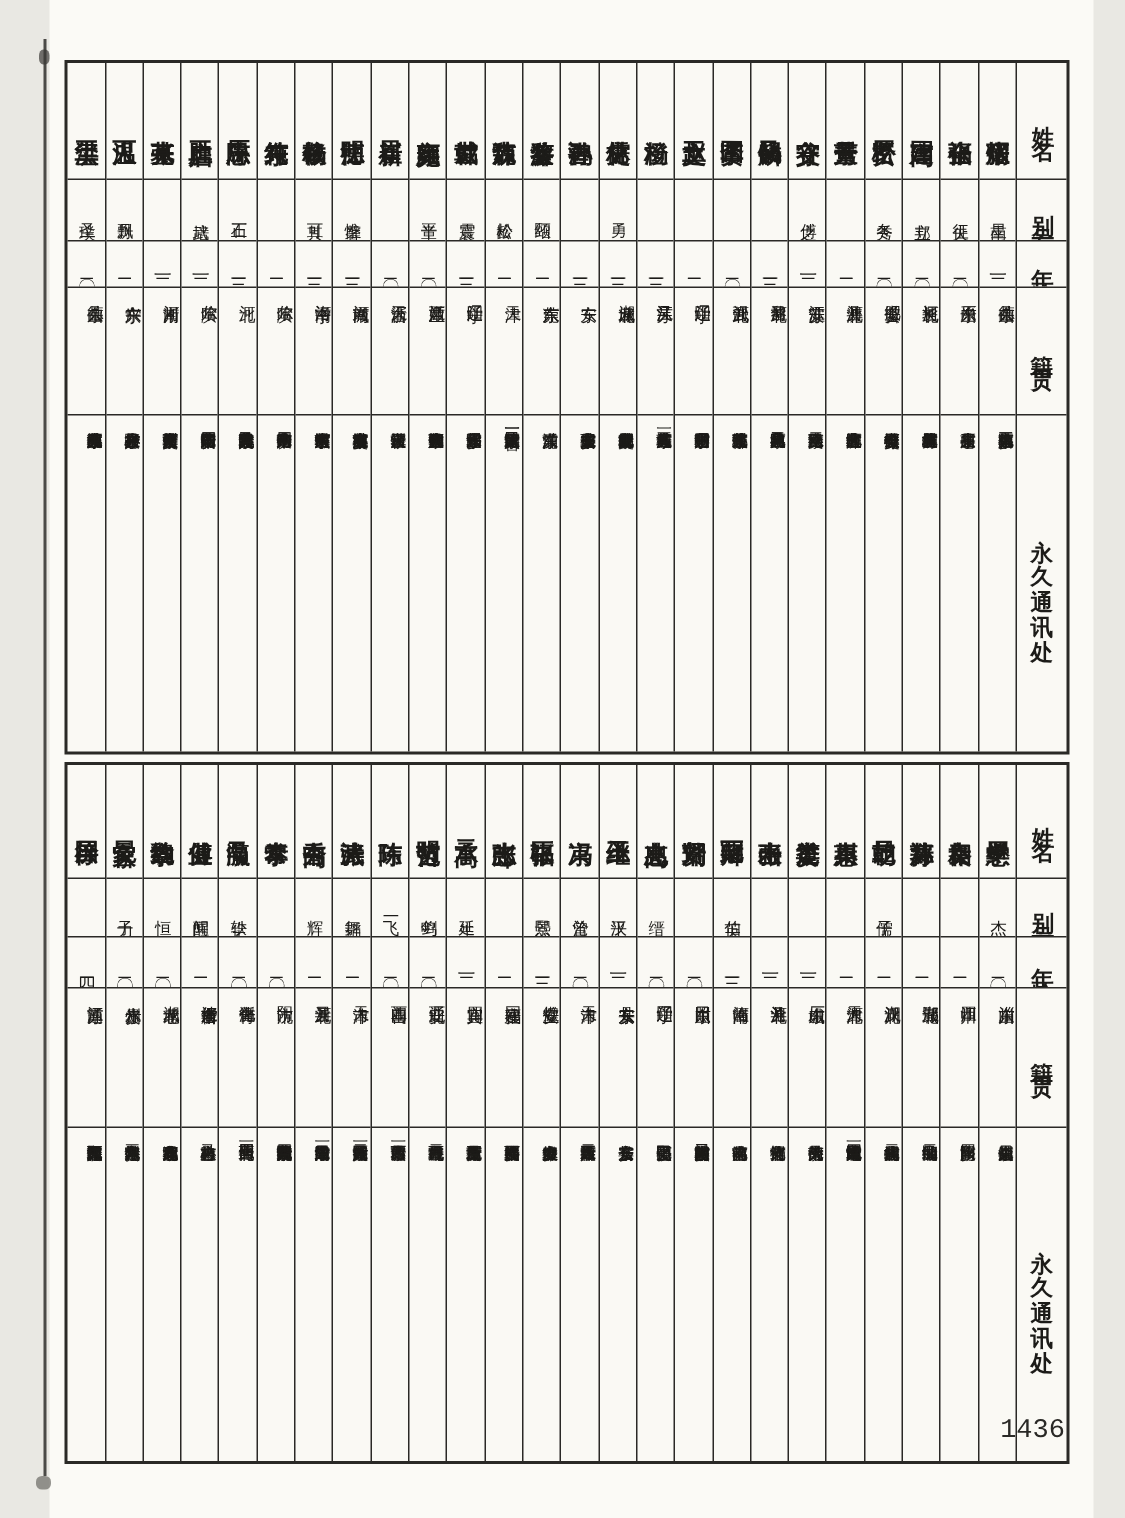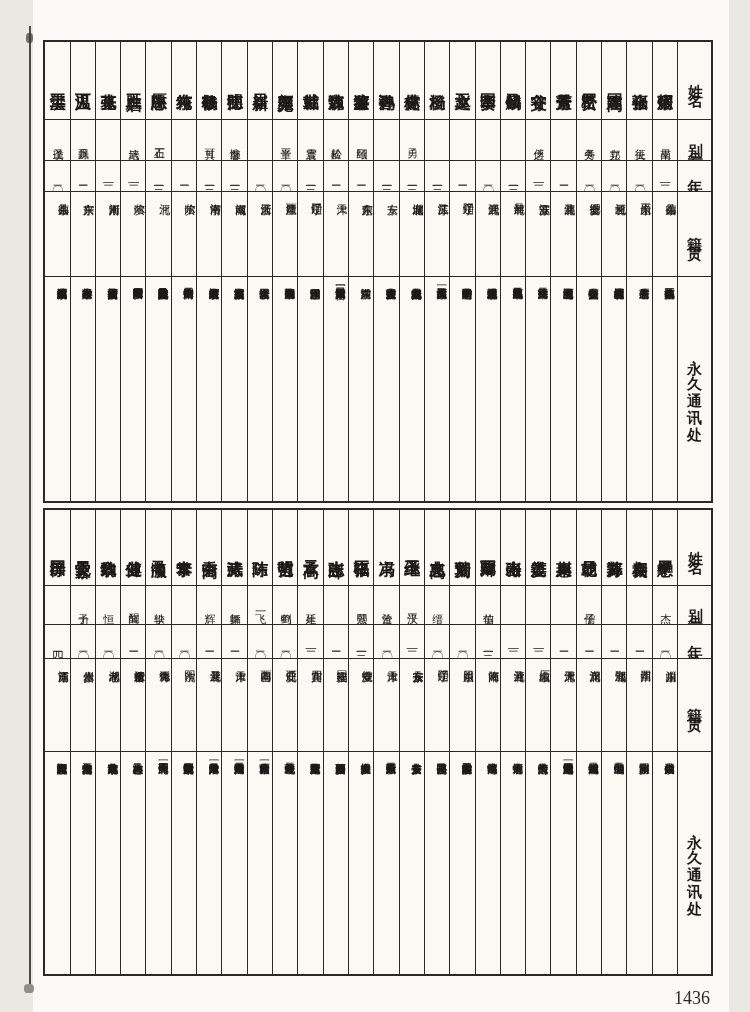--- a/index.html
+++ b/index.html
@@ -23,21 +23,21 @@
   .alias{font-size:11px;line-height:1.05;}
   .age{font-size:12px;}
   .origin{font-size:11px;line-height:12px;display:block;text-align:start;padding:3px 1px 0 1px;}
   .address{flex:1 1 auto;font-size:10.5px;line-height:12px;display:block;text-align:start;padding:3px 1px 0 1px;}
   .t1 .name{height:77px;}  .t1 .alias{height:41px;}  .t1 .age{height:31px;}  .t1 .origin{height:85px;}
   .t2 .name{height:75px;}  .t2 .alias{height:39px;}  .t2 .age{height:34px;}  .t2 .origin{height:93px;}
   .header-col .cell{font-weight:bold;display:grid;place-items:center;text-align:center;padding:0;}
   .header-col .name,.header-col .alias,.header-col .age{font-size:15px;letter-spacing:9px;}
   .header-col .origin{font-size:15px;letter-spacing:9px;}
   .header-col .address{font-size:15px;letter-spacing:17px;}
-  .page-number{position:absolute;left:630px;top:944px;width:80px;text-align:right;font-family:Liberation Serif, serif;font-size:18px;color:#2a2926;margin-top:44px;}
+  .page-number{position:absolute;left:630px;top:944px;width:80px;text-align:right;font-family:Liberation Mono, monospace;font-size:18px;color:#2a2926;}
 </style>
 </head>
 <body>
 
 <div class="scan-root">
   <div class="paper"></div>
   <div class="scan-edge-line"></div>
   <div class="scan-smudge-top"></div>
   <div class="scan-smudge-bottom"></div>
 

